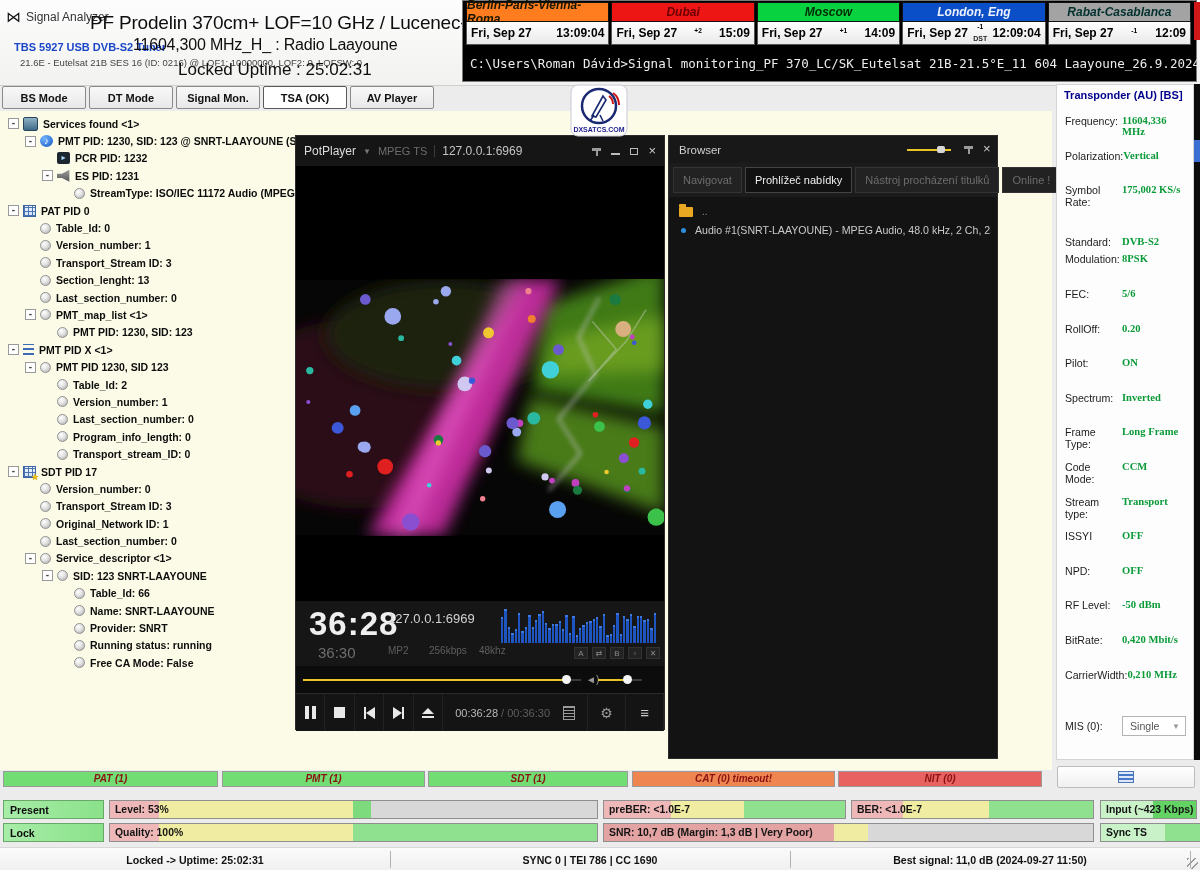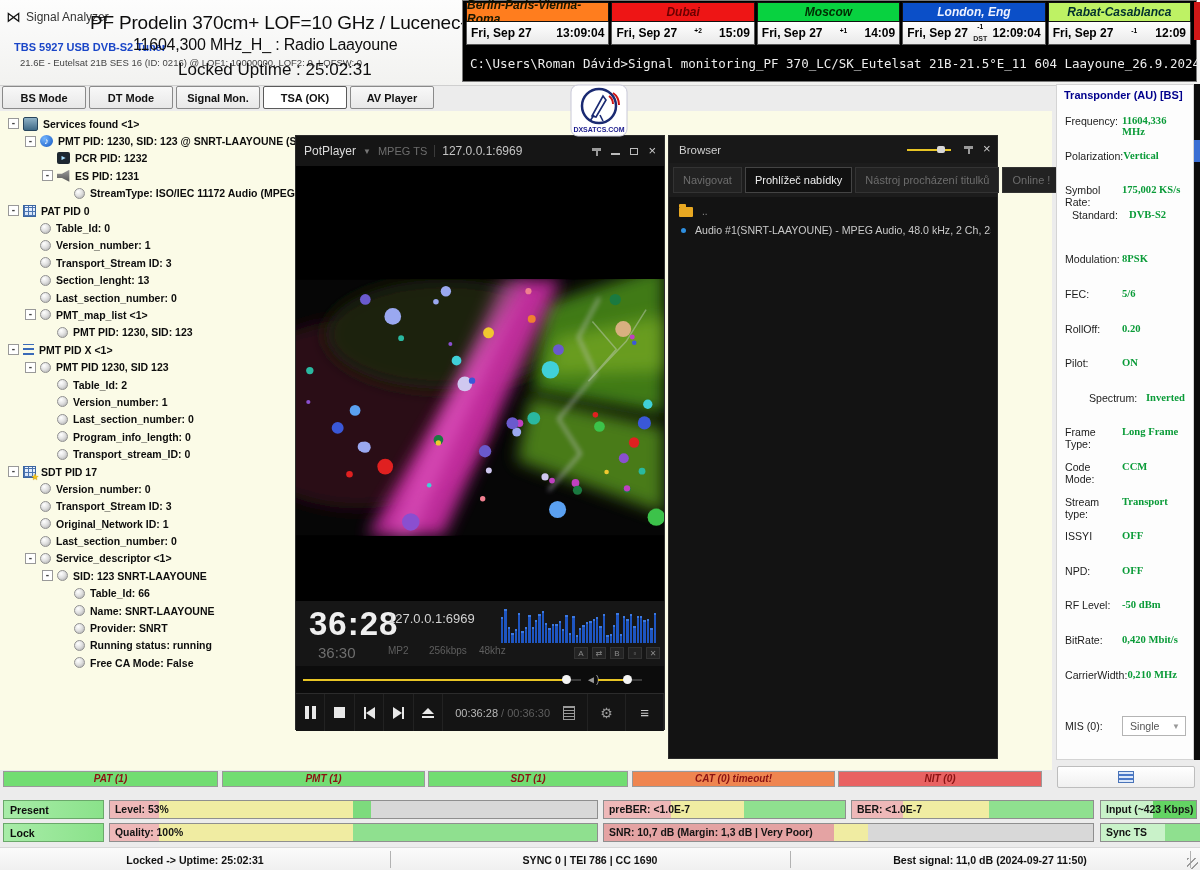--- a/index.html
+++ b/index.html
@@ -196,21 +196,21 @@
     </div>
     <div class="clock-cell">
       <div class="clock-head" style="background: rgb(11, 79, 200); color: rgb(238, 242, 255);">London, Eng</div>
       <div class="clock-timerow">
         <span class="c-date">Fri, Sep 27</span>
         <span class="c-off"><sup>-1</sup><span class="c-sub">DST</span></span>
         <span class="c-time">12:09:04</span>
       </div>
     </div>
     <div class="clock-cell">
-      <div class="clock-head" style="background: #bef264; color: rgb(0, 48, 46);">Rabat-Casablanca</div>
+      <div class="clock-head" style="background: #a3a3a3; color: rgb(0, 48, 46);">Rabat-Casablanca</div>
       <div class="clock-timerow">
         <span class="c-date">Fri, Sep 27</span>
         <span class="c-off"><sup>-1</sup></span>
         <span class="c-time">12:09</span>
       </div>
     </div>
   </div>
 <div class="abs" id="console-line">C:\Users\Roman Dávid&gt;Signal monitoring_PF 370_LC/SK_Eutelsat 21B-21.5°E_11 604 Laayoune_26.9.2024+</div>
 <div class="abs" id="red-sliver"></div>
 
@@ -638,41 +638,41 @@
         <span class="tp-value">11604,336 MHz</span>
       </div>
       <div class="tp-row" style="top: 64.6px;">
         <span class="tp-label">Polarization:</span>
         <span class="tp-value">Vertical</span>
       </div>
       <div class="tp-row" style="top: 99.2px;">
         <span class="tp-label">Symbol Rate:</span>
         <span class="tp-value">175,002 KS/s</span>
       </div>
-      <div class="tp-row" style="top: 124px; margin-left: 7px;">
+      <div class="tp-row" style="top: 151px;">
         <span class="tp-label">Standard:</span>
         <span class="tp-value">DVB-S2</span>
       </div>
       <div class="tp-row" style="top: 168.4px;">
         <span class="tp-label">Modulation:</span>
         <span class="tp-value">8PSK</span>
       </div>
       <div class="tp-row" style="top: 203px;">
         <span class="tp-label">FEC:</span>
         <span class="tp-value">5/6</span>
       </div>
       <div class="tp-row" style="top: 237.6px;">
         <span class="tp-label">RollOff:</span>
         <span class="tp-value">0.20</span>
       </div>
       <div class="tp-row" style="top: 272.2px;">
         <span class="tp-label">Pilot:</span>
         <span class="tp-value">ON</span>
       </div>
-      <div class="tp-row" style="top: 306.8px; margin-left: 24px;">
+      <div class="tp-row" style="top: 306.8px;">
         <span class="tp-label">Spectrum:</span>
         <span class="tp-value">Inverted</span>
       </div>
       <div class="tp-row" style="top: 341.4px;">
         <span class="tp-label">Frame Type:</span>
         <span class="tp-value">Long Frame</span>
       </div>
       <div class="tp-row" style="top: 376px;">
         <span class="tp-label">Code Mode:</span>
         <span class="tp-value">CCM</span>

